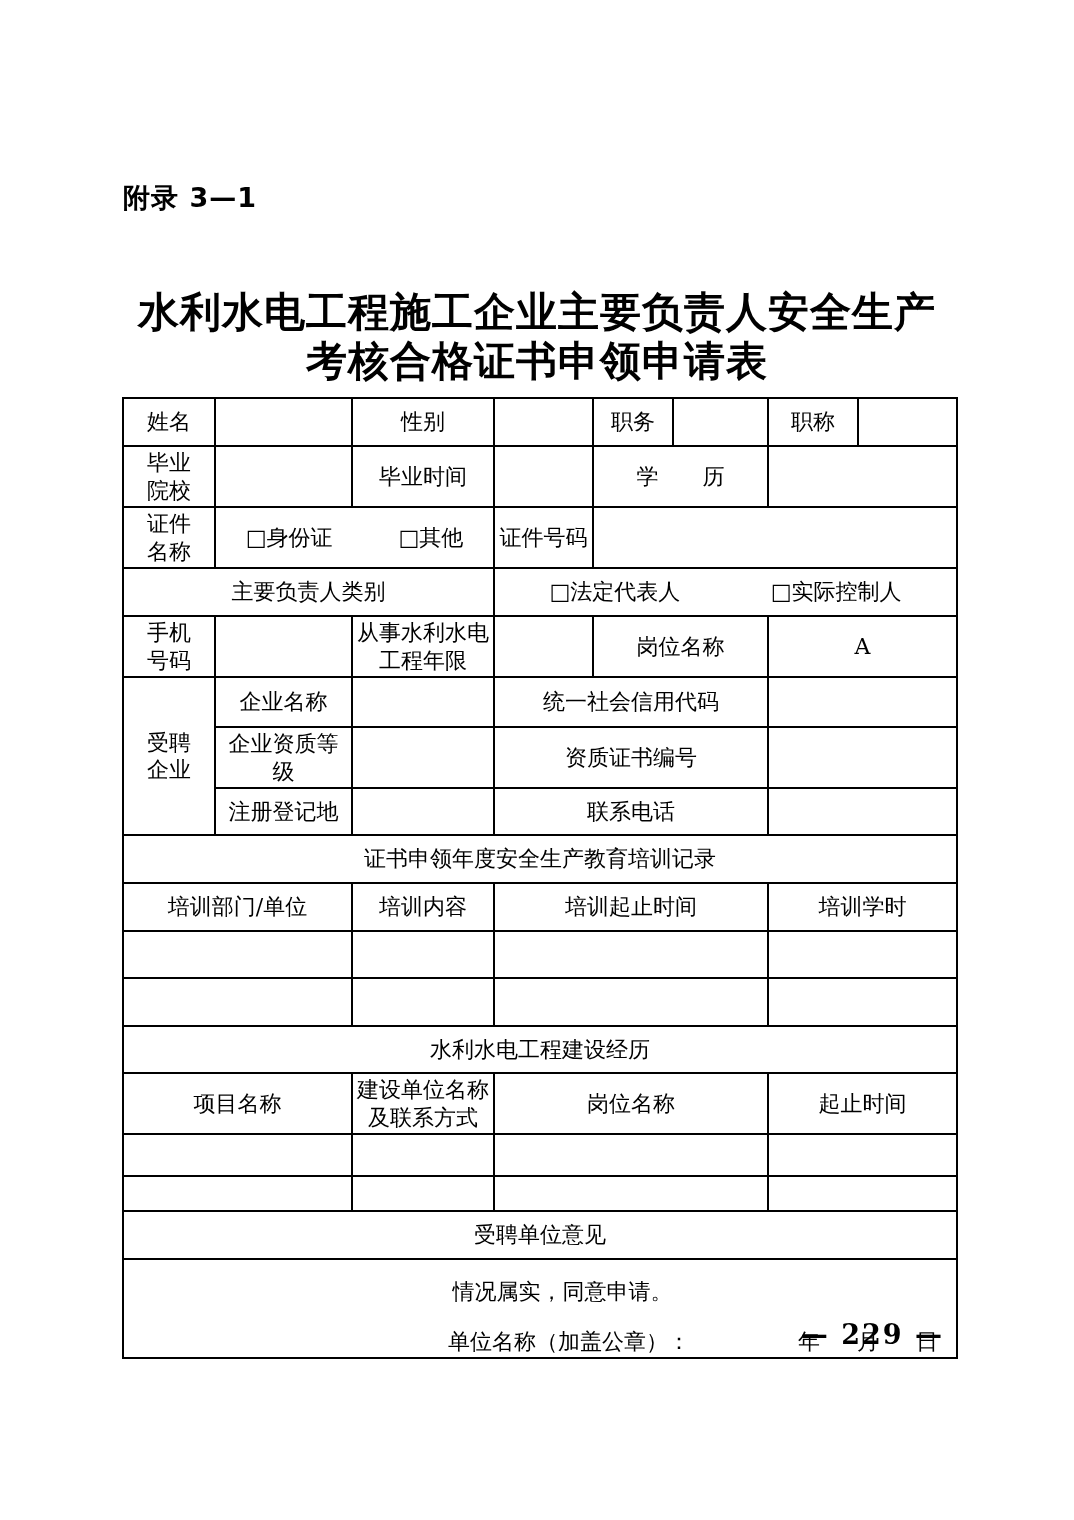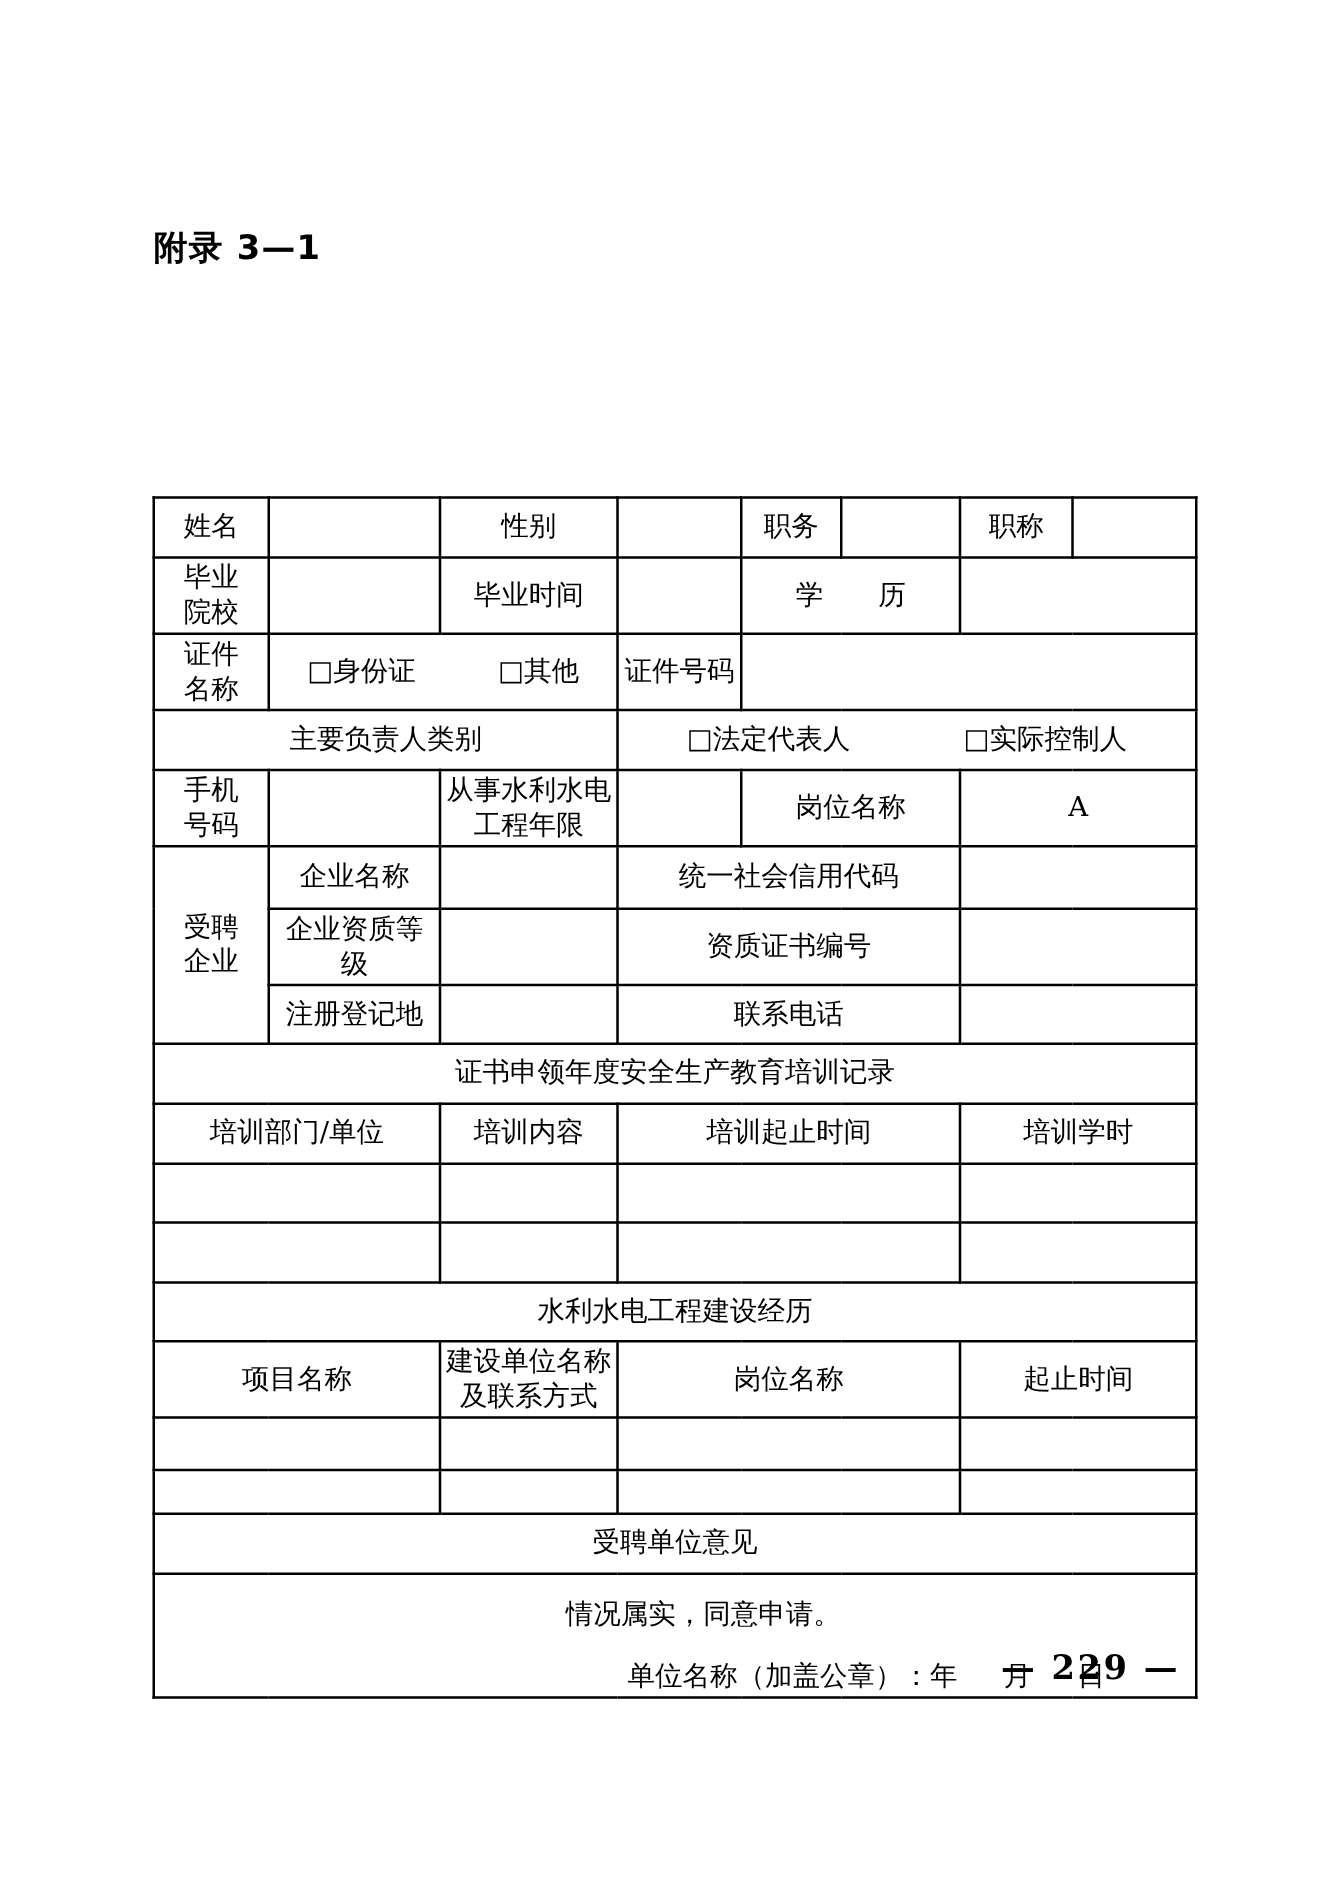--- a/index.html
+++ b/index.html
@@ -57,21 +57,21 @@
     display: flex;
     justify-content: space-evenly;
     align-items: center;
     width: 100%;
     gap: 40px;
   }
   td.opinion { text-align: left; padding: 0; vertical-align: top; margin-top: 20px; }
   .op1 { padding: 16px 0 0 45px; font-size: 22px; }
   .op2 {
     display: flex;
-    justify-content: center;
+    justify-content: space-between;
     align-items: baseline;
     padding: 22px 14px 0 320px;
     font-size: 22px;
   }
   .ymd { display: flex; gap: 37px; }
   .note {
     position: absolute;
     left: 130px;
     top: 1318px;
     font-size: 22px;
@@ -85,20 +85,24 @@
     font-weight: bold;
   }
 </style>
 </head>
 <body>
 
 <div class="page">
 
   <div class="appendix">附录 3—1</div>
 
+  <h1 class="title">
+    <span>水利水电工程施工企业主要负责人安全生产</span><br>
+    <span>考核合格证书申领申请表</span>
+  </h1>
 
   <table class="form">
     <colgroup>
       <col style="width:92px">
         <col style="width:137px">
         <col style="width:142px">
         <col style="width:99px">
       <col style="width:80px">
         <col style="width:95px">
         <col style="width:90px">

